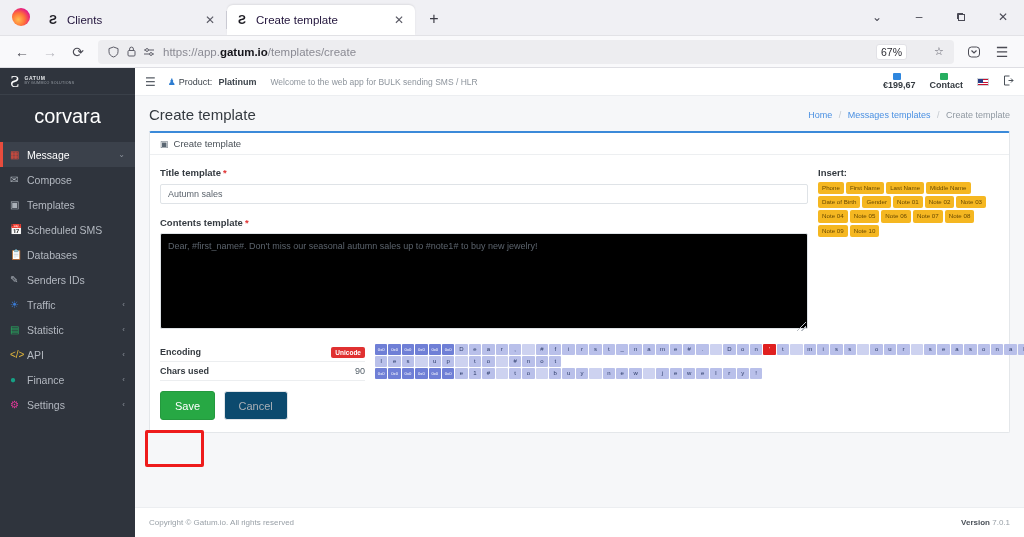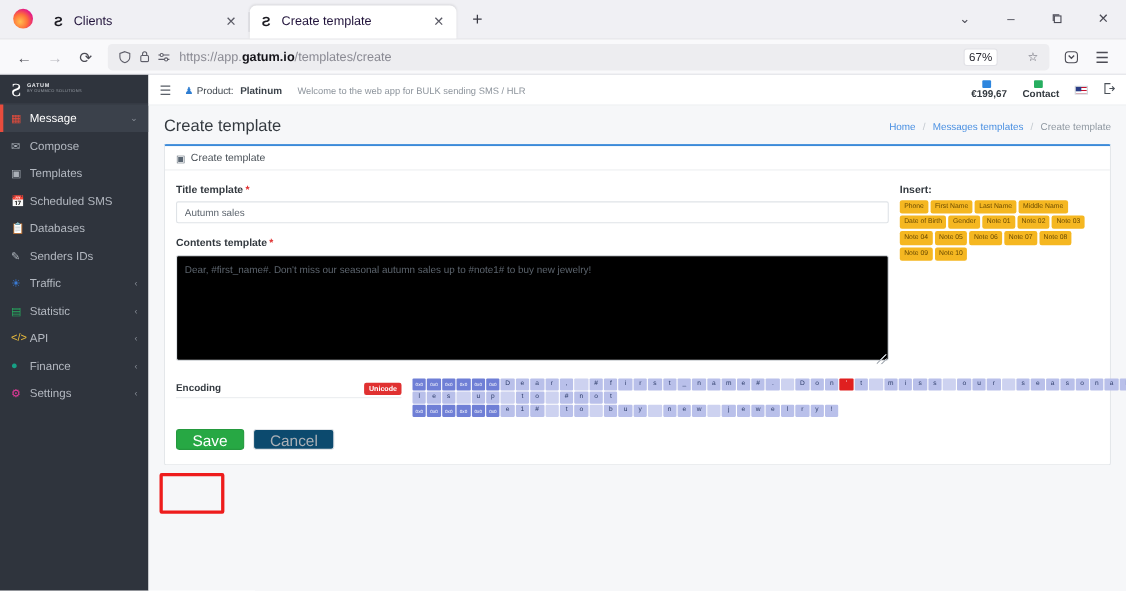--- a/index.html
+++ b/index.html
@@ -222,21 +222,21 @@
     text-align: center; color: #2b3a67; background: #b9c0ea;
     margin-right: 1px; flex: none; border-radius: 1px;
   }
   .cell.sp { background: #cdd2f0; }
   .cell.udh { background: #6f7fd6; color: #ffffff; font-size: 4.2px; width: 12.4px; }
   .cell.hot { background: #e02020; color: #ffffff; }
 
   .btnrow { padding: 10px 10px 12px; position: relative; }
   .btn {
     display: inline-flex; align-items: center; justify-content: center;
-    height: 19px; padding: 0 14px; font-size: 14px; border-radius: 3px;
+    height: 29px; padding: 0 14px; font-size: 11px; border-radius: 3px;
     border: 1px solid transparent; font-family: "Liberation Sans", sans-serif;
   }
   .btn-save { background: #27a844; color: #ffffff; border-color: #24993e; }
   .btn-cancel { background: #0c4a6e; color: #aab0b6; border-color: #e2e5e8; margin-left: 4px; }
   .annot {
     position: absolute; left: 145px; top: 430px; width: 59px; height: 37px;
     border: 3px solid #ee1c1c; border-radius: 2px; pointer-events: none; z-index: 40;
   }
 
   .footer {
@@ -318,20 +318,21 @@
   </div>
 
   <div class="sidebar">
     <div class="logo-row">
       <span class="logo-mark">Ƨ</span>
       <span class="logo-txt">
         <span class="l1" style="display:block">GATUM</span>
         <span class="l2" style="display:block">BY GUMMCO SOLUTIONS</span>
       </span>
     </div>
+    <div class="brand">corvara</div>
 
     <div class="nav-item active">
       <span class="nav-ico ico-red">▦</span>
       <span class="nav-label">Message</span>
       <span class="nav-caret">⌄</span>
     </div>
     <div class="nav-item">
       <span class="nav-ico ico-grey">✉</span>
       <span class="nav-label">Compose</span>
     </div>
@@ -464,20 +465,24 @@
       </div>
 
       <div class="statsrow">
         <div class="stats">
           <div class="stat">
             <span class="k">Encoding</span>
             <span class="v">
               <span class="badge-uni">Unicode</span>
             </span>
           </div>
+          <div class="stat">
+            <span class="k">Chars used</span>
+            <span class="v">90</span>
+          </div>
         </div>
         <div class="gridwrap" id="char-grid">
             <div class="charrow">
               <span class="cell udh">0x0</span>
               <span class="cell udh">0x0</span>
               <span class="cell udh">0x0</span>
               <span class="cell udh">0x0</span>
               <span class="cell udh">0x0</span>
               <span class="cell udh">0x0</span>
               <span class="cell">D</span>
@@ -576,13 +581,20 @@
 
       <div class="btnrow">
         <button class="btn btn-save">Save</button>
         <button class="btn btn-cancel">Cancel</button>
       </div>
     </div>
   </div>
 
   <div class="annot"></div>
 
+  <div class="footer">
+    <span>Copyright © Gatum.io. All rights reserved</span>
+    <span class="ver">
+      <b>Version</b>
+      <span>7.0.1</span>
+    </span>
+  </div>
 </div>
 
 </body></html>

